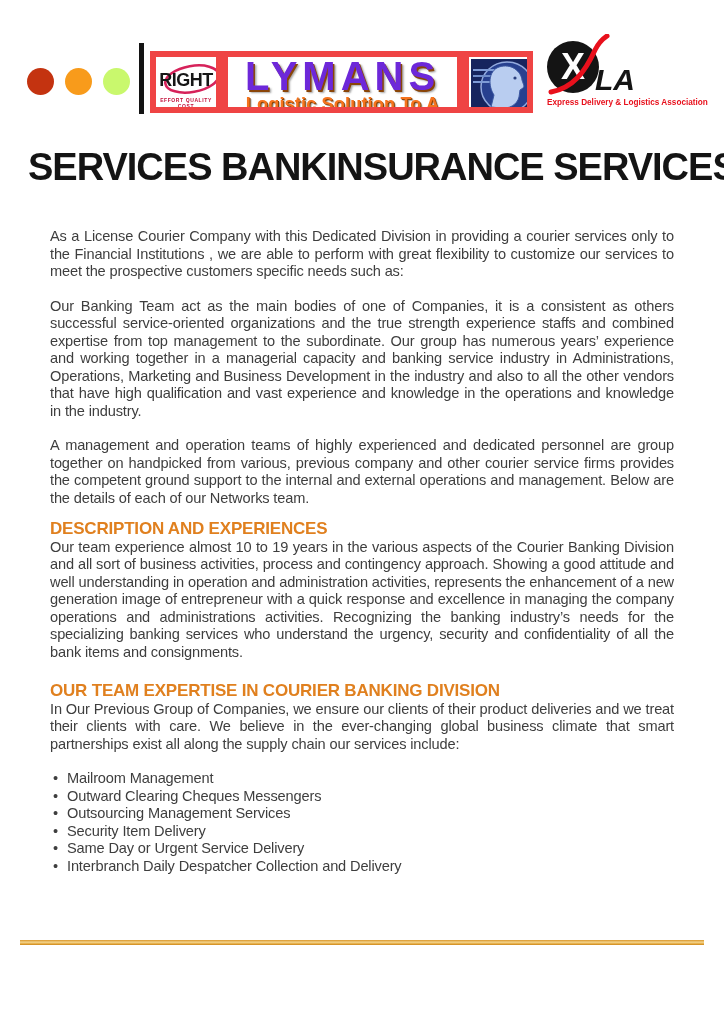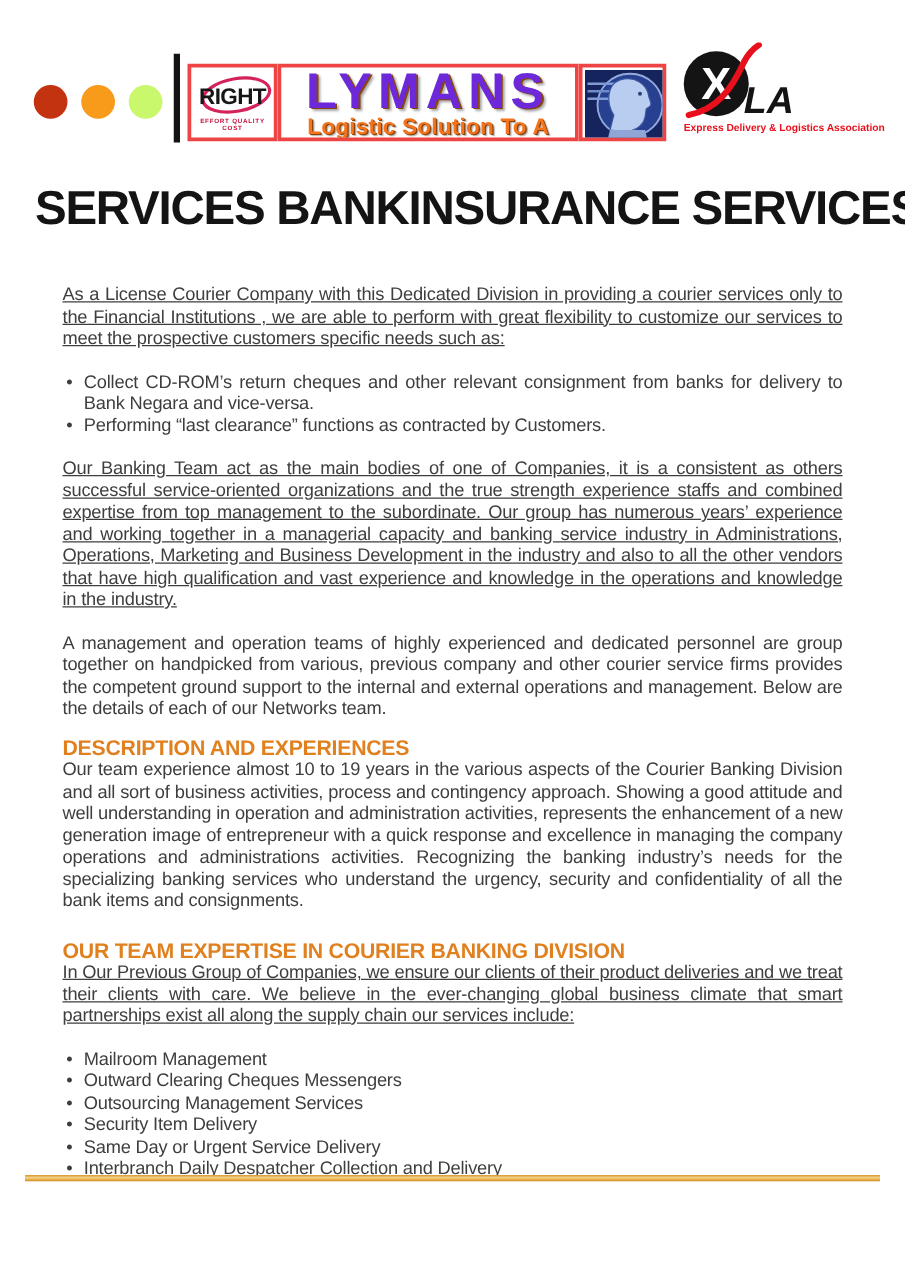--- a/index.html
+++ b/index.html
@@ -12,21 +12,21 @@
     overflow: hidden;
   }
 
   
   .dots { position: absolute; left: 27px; top: 68px; display: flex; gap: 11px; }
   .dot { width: 27px; height: 27px; border-radius: 50%; }
 
   .vbar { position: absolute; left: 139px; top: 43px; width: 5px; height: 71px; background: #131313; }
 
   .logo-strip { position: absolute; left: 150px; top: 51px; height: 62px; display: flex; }
-  .logo-box { border: 3px solid #ef4444; background: #fff; height: 62px; position: relative; overflow: hidden; }
+  .logo-box { border: 6px solid #ef4444; background: #fff; height: 62px; position: relative; overflow: hidden; }
 
   .right-box { width: 72px; }
   .right-name {
     position: absolute; top: 13px; width: 100%; text-align: center;
     font-weight: bold; font-size: 18px; letter-spacing: -0.5px; color: #161616;
   }
   .right-tagline {
     position: absolute; top: 40px; width: 100%; text-align: center;
     font-weight: bold; font-size: 5px; letter-spacing: 0.6px; color: #c2103a;
   }
@@ -60,21 +60,21 @@
     color: #141414; white-space: nowrap;
   }
 
   
   .doc-body {
     position: absolute; left: 50px; top: 228px; width: 624px;
     font-size: 14.6px; line-height: 17.5px; letter-spacing: -0.15px;
     color: #3e3e3e; text-align: justify;
   }
   .doc-body p { margin: 0 0 13px; }
-  .doc-body p.gap-after { margin-bottom: 17px; text-decoration: underline; }
+  .doc-body p.gap-after { margin-bottom: 17px; }
   ul.bullets { list-style: none; margin: 0 0 17px; }
   ul.bullets li { position: relative; padding-left: 17px; text-align: justify; }
   ul.bullets li::before { content: "•"; position: absolute; left: 3px; top: 0; color: #3e3e3e; }
   ul.bullets.tight li { text-align: left; }
   h2.section-heading {
     font-size: 17px; font-weight: bold; letter-spacing: -0.2px;
     color: #e0801f; margin: 21px 0 1px; text-align: left;
   }
   h2.section-heading.first { margin-top: 2px; }
 
@@ -135,24 +135,20 @@
       </svg>
       <div class="xla-tagline">Express Delivery &amp; Logistics Association</div>
     </div>
   </header>
 
   <h1 class="title">SERVICES BANKINSURANCE SERVICES</h1>
 
   <main class="doc-body">
     <p class="gap-after">As a License Courier Company with this  Dedicated Division in providing a courier services only to the Financial Institutions , we are able to perform with great flexibility to customize our services to meet the prospective customers specific needs such as:</p>
 
-    <ul class="bullets">
-      <li>Collect CD-ROM’s return cheques and other relevant consignment from banks for delivery to Bank Negara and vice-versa.</li>
-      <li>Performing “last clearance” functions as contracted by Customers.</li>
-    </ul>
 
     <p class="gap-after">Our Banking Team act as the main bodies of one of Companies, it is a consistent as others successful service-oriented organizations and the true strength experience staffs and combined expertise from top management to the subordinate. Our group has numerous years’ experience and working together in a managerial capacity and banking service industry in Administrations, Operations, Marketing and Business Development in the industry and also to all the other vendors that have high qualification and vast experience and knowledge in the operations and knowledge in the industry.</p>
 
     <p>A management and operation teams of highly experienced and dedicated personnel are group together on handpicked from various, previous company and other courier service firms provides the competent ground support to the internal and external operations and management. Below are the details of each of our Networks team.</p>
 
     <h2 class="section-heading first">DESCRIPTION AND EXPERIENCES</h2>
     <p>Our team experience almost 10 to 19 years in the various aspects of the Courier Banking Division and all sort of business activities, process and contingency approach. Showing a good attitude and well understanding in operation and administration activities, represents the enhancement of a new generation image of entrepreneur with a quick response and excellence in managing the company operations and administrations activities. Recognizing the banking industry’s needs for the specializing banking services who understand the urgency, security and confidentiality of all the bank items and consignments.</p>
 
     <h2 class="section-heading">OUR TEAM EXPERTISE IN COURIER BANKING DIVISION</h2>
     <p class="gap-after">In Our Previous Group of Companies, we ensure our clients of their product deliveries and we treat their clients with care. We believe in the ever-changing global business climate that smart partnerships exist all along the supply chain our services include:</p>

